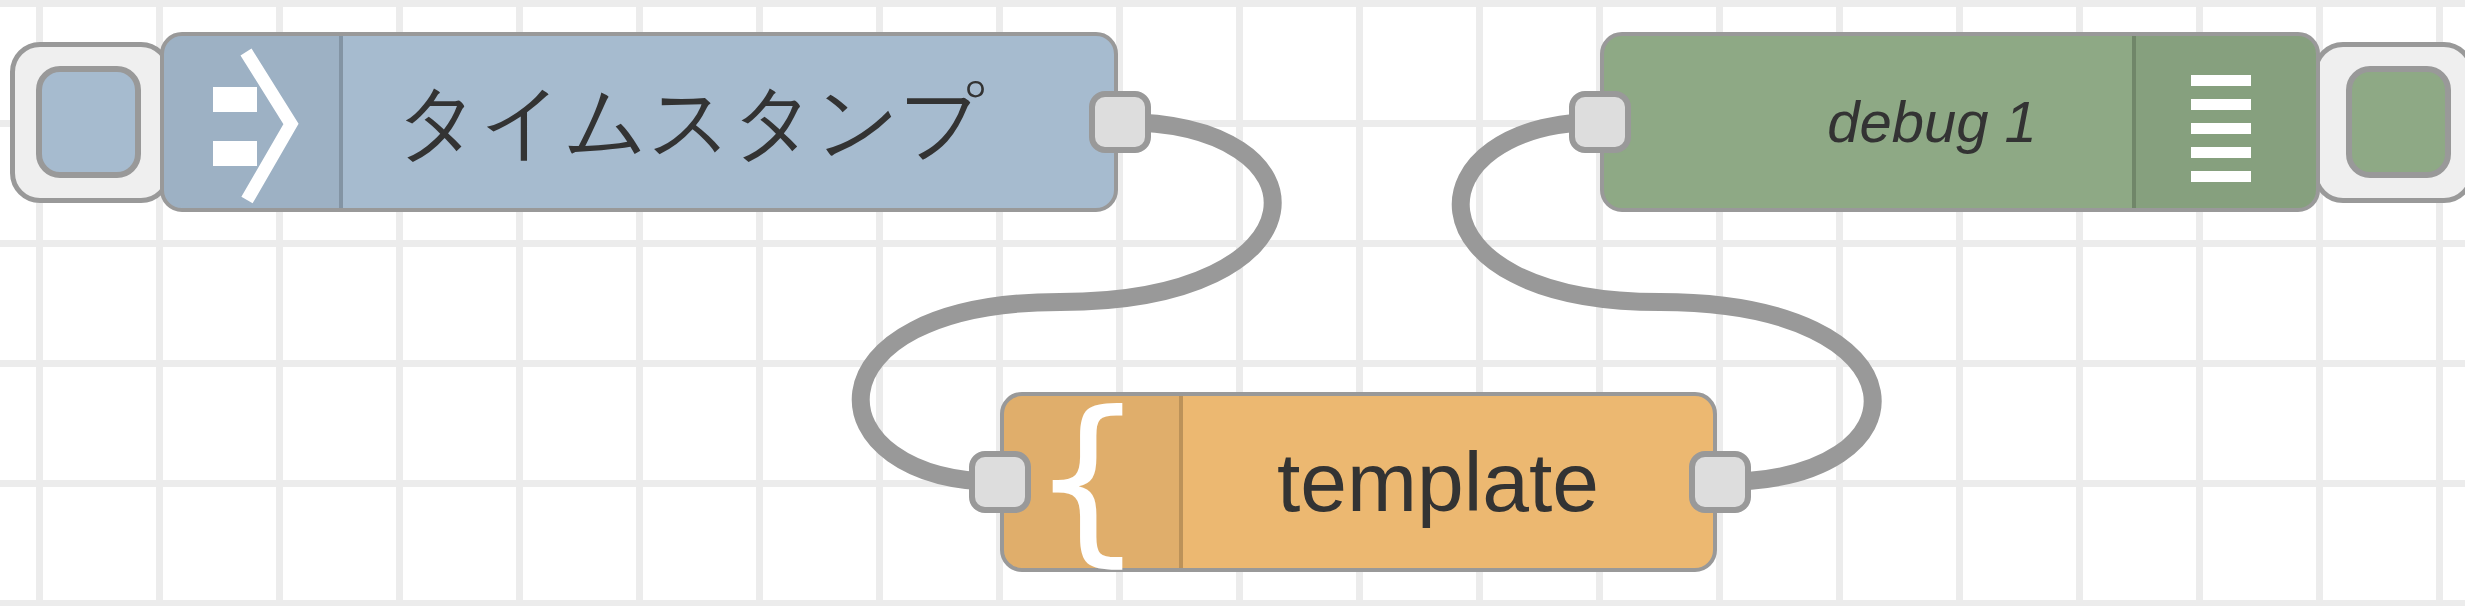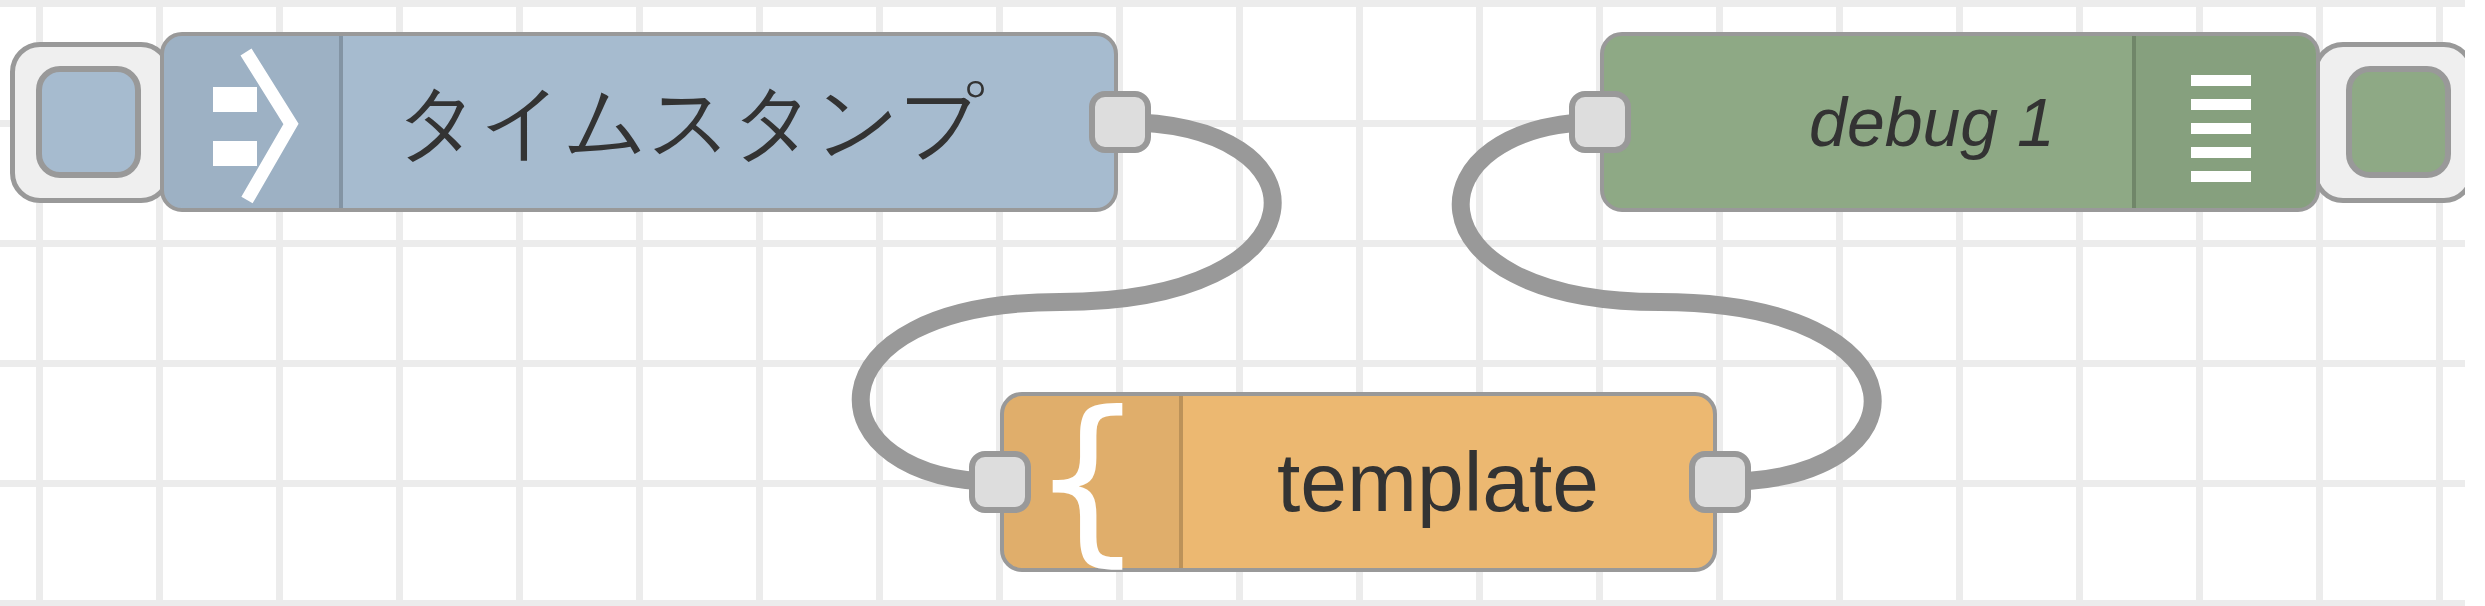--- a/index.html
+++ b/index.html
@@ -32,21 +32,21 @@
   }
   .icon-region.left{left:0; border-right:4px solid rgba(0,0,0,0.16);}
   .icon-region.right{right:0; width:180px; border-left:4px solid rgba(0,0,0,0.16);}
 
   .node-label{
     position:absolute; z-index:4; color:#333333; text-align:center;
     width:700px; height:84px; line-height:84px; white-space:nowrap;
   }
   .label-inject{left:340px; top:80px; font-size:82px;}
   .label-template{left:1088px; top:440px; font-size:84px;}
-  .label-debug{left:1582px; top:80px; font-size:68px; font-style:italic;}
+  .label-debug{left:1582px; top:80px; font-size:58px; font-style:italic;}
 
   .brace-glyph{
     position:absolute; left:1000px; top:392px; width:175px; height:172px;
     z-index:4; color:#ffffff; font-size:180px; line-height:172px;
     text-align:center; font-family:"DejaVu Sans", sans-serif;
   }
 
   
   .port{
     position:absolute; box-sizing:border-box; width:62px; height:62px;

